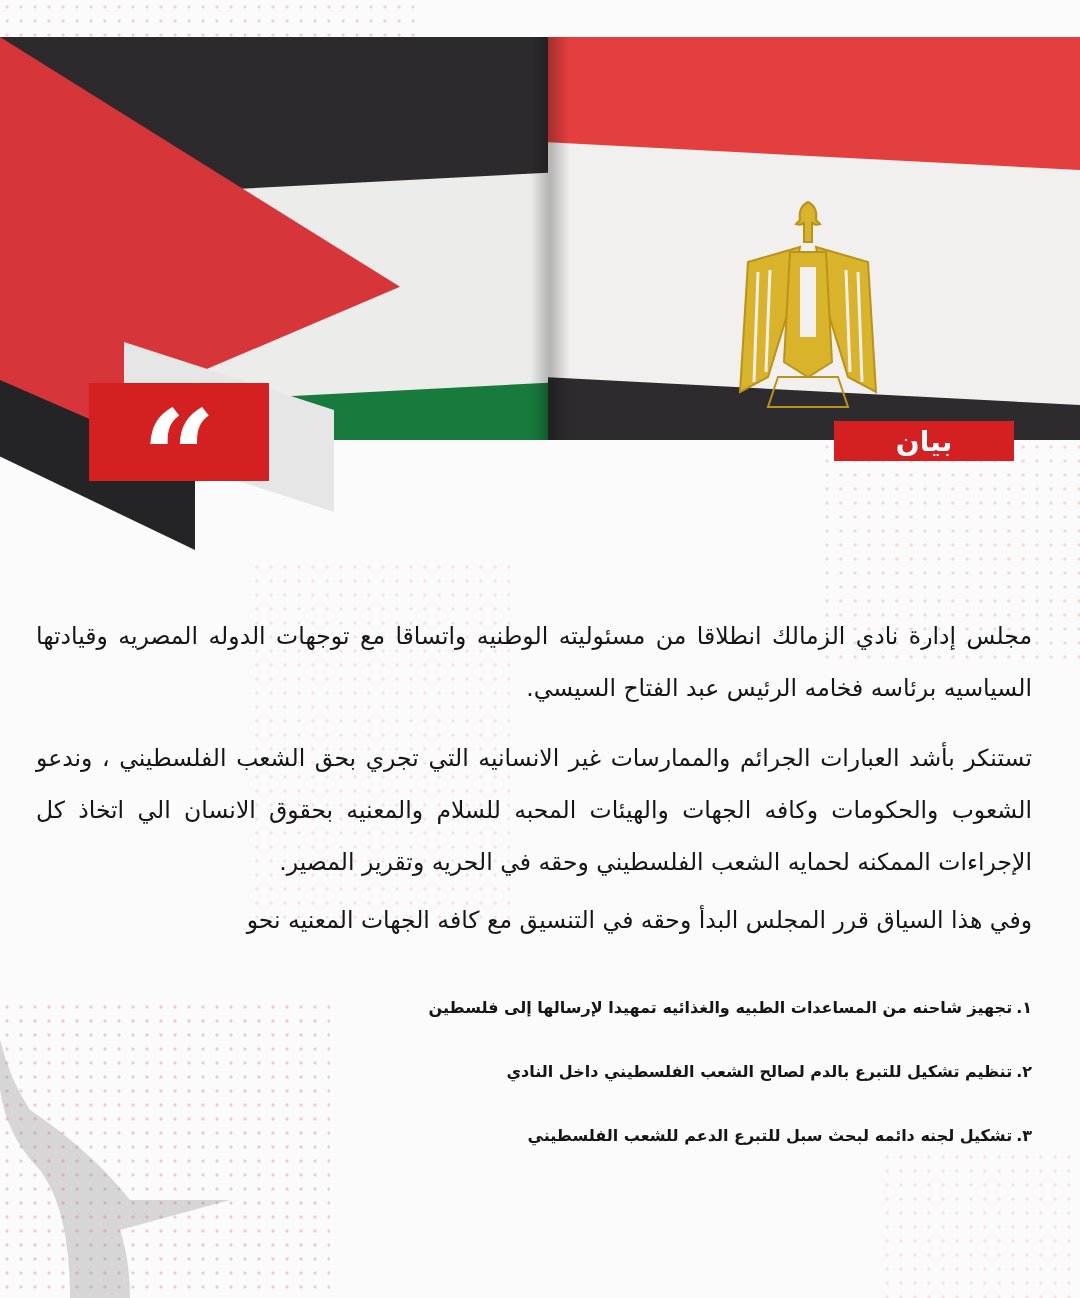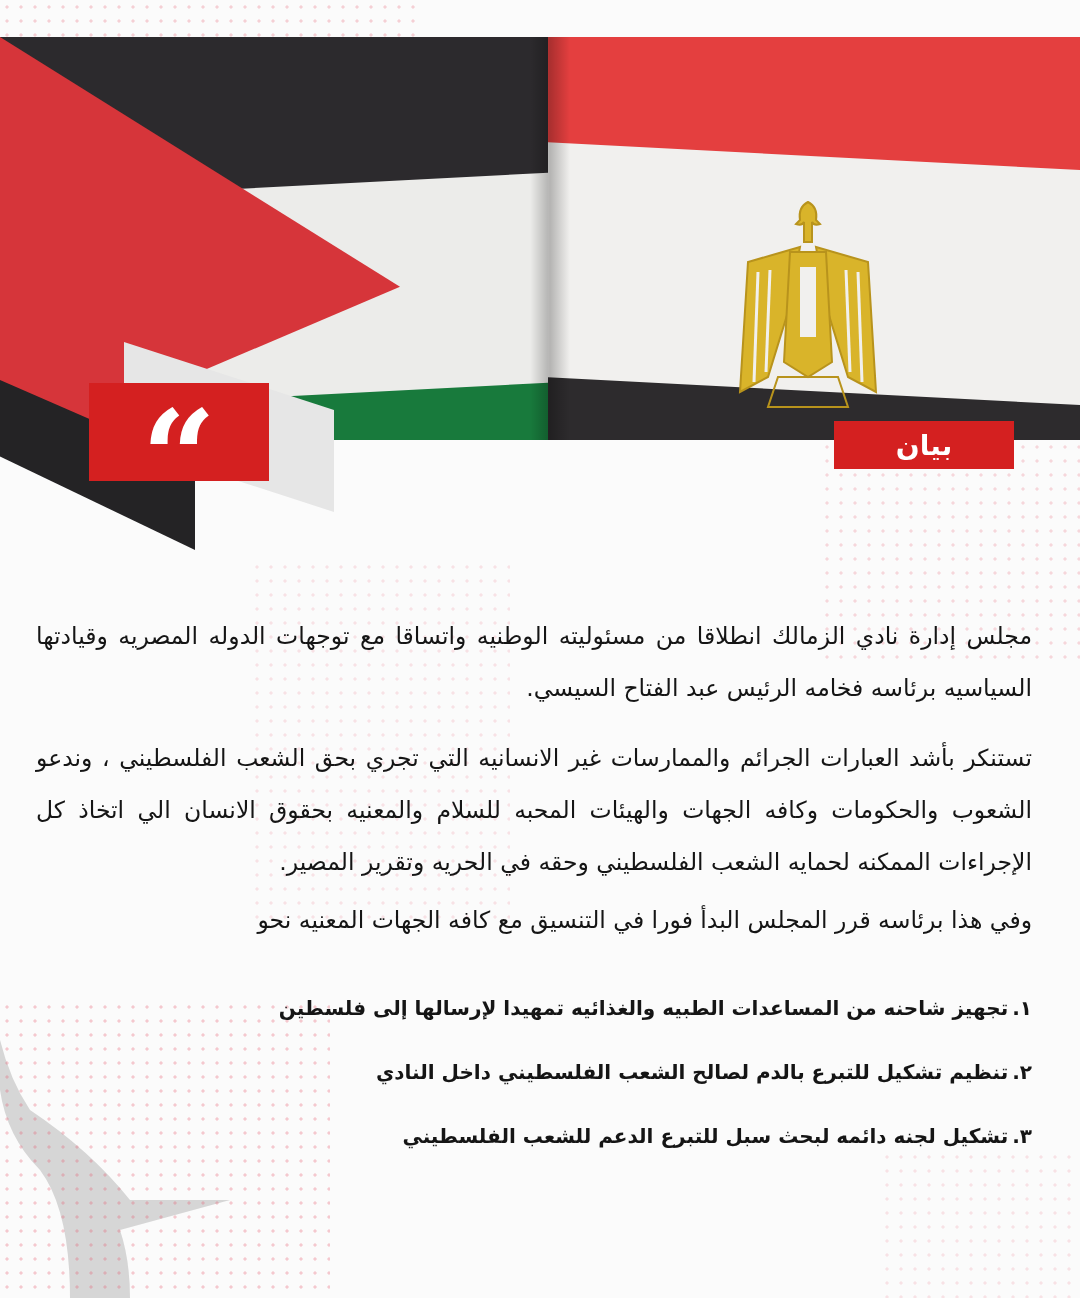--- a/index.html
+++ b/index.html
@@ -37,30 +37,30 @@
 
   
   .chev-grey { position:absolute; left:124px; top:342px; width:210px; height:170px; background:#e6e6e6;
                clip-path: polygon(0 0, 100% 40%, 100% 100%, 0 60%); }
   .chev-black { position:absolute; left:0; top:380px; width:195px; height:170px; background:#242325;
                 clip-path: polygon(0 0, 100% 50%, 100% 100%, 0 45%); }
   .quote-box { position:absolute; left:89px; top:383px; width:180px; height:98px; background:#d42020;
                display:flex; align-items:center; justify-content:center; }
   .quote-glyph { color:#fff; font-family:"DejaVu Serif", serif; font-weight:bold; font-size:130px; line-height:1; margin-top:52px; }
 
-  .label-box { position:absolute; left:834px; top:421px; width:180px; height:48px; background:#d42020;
+  .label-box { position:absolute; left:834px; top:421px; width:180px; height:40px; background:#d42020;
                display:flex; align-items:center; justify-content:center; }
   .label-text { color:#fff; font-weight:bold; font-size:28px; }
 
   
   .content { position:absolute; left:36px; top:610px; width:996px; direction:rtl; color:#151515; }
   .para { font-weight:normal; font-size:23.5px; line-height:52px; text-align:justify; text-align-last:right; margin:0 0 6px 0; }
   .para.intro-last { margin-bottom:18px; }
   .list { margin-top:30px; }
-  .list-item { font-weight:bold; font-size:20px; line-height:64px; padding-right:0; text-align:right; }
+  .list-item { font-weight:bold; font-size:16px; line-height:64px; padding-right:0; text-align:right; }
   .list-item .num { margin-left:4px; }
 
   .shadow-bird { position:absolute; left:-20px; top:1000px; width:300px; height:298px; }
 </style>
 </head>
 <body>
 
 <div class="dots dots-top"></div>
 <div class="dots dots-right"></div>
 <div class="dots dots-mid"></div>
@@ -109,21 +109,21 @@
 </div>
 
 <svg class="shadow-bird" viewBox="0 0 300 298">
   <path d="M20 40 Q10 120 60 170 Q90 210 90 298 L150 298 Q150 260 140 230 L250 200 L150 200 Q110 150 50 110 Q30 80 20 40Z" fill="rgba(120,120,120,0.28)"></path>
 </svg>
 <div class="dots dots-bl"></div>
 
 <div class="content">
   <p class="para intro-last">مجلس إدارة نادي الزمالك انطلاقا من مسئوليته الوطنيه واتساقا مع توجهات الدوله المصريه وقيادتها السياسيه برئاسه فخامه الرئيس عبد الفتاح السيسي.</p>
   <p class="para">تستنكر بأشد العبارات الجرائم والممارسات غير الانسانيه التي تجري بحق الشعب الفلسطيني ، وندعو الشعوب والحكومات وكافه الجهات والهيئات المحبه للسلام والمعنيه بحقوق الانسان الي اتخاذ كل الإجراءات الممكنه لحمايه الشعب الفلسطيني وحقه في الحريه وتقرير المصير.</p>
-  <p class="para">وفي هذا برئاسه قرر المجلس البدأ فورا في التنسيق مع كافه الجهات المعنيه نحو</p>
+  <p class="para">وفي هذا السياق قرر المجلس البدأ وحقه في التنسيق مع كافه الجهات المعنيه نحو</p>
 
   <div class="list">
     <div class="list-item">
       <span class="num">١.</span><span>تجهيز شاحنه من المساعدات الطبيه والغذائيه تمهيدا لإرسالها إلى فلسطين</span>
     </div>
     <div class="list-item">
       <span class="num">٢.</span><span>تنظيم تشكيل للتبرع بالدم لصالح الشعب الفلسطيني داخل النادي</span>
     </div>
     <div class="list-item">
       <span class="num">٣.</span><span>تشكيل لجنه دائمه لبحث سبل للتبرع الدعم للشعب الفلسطيني</span>

